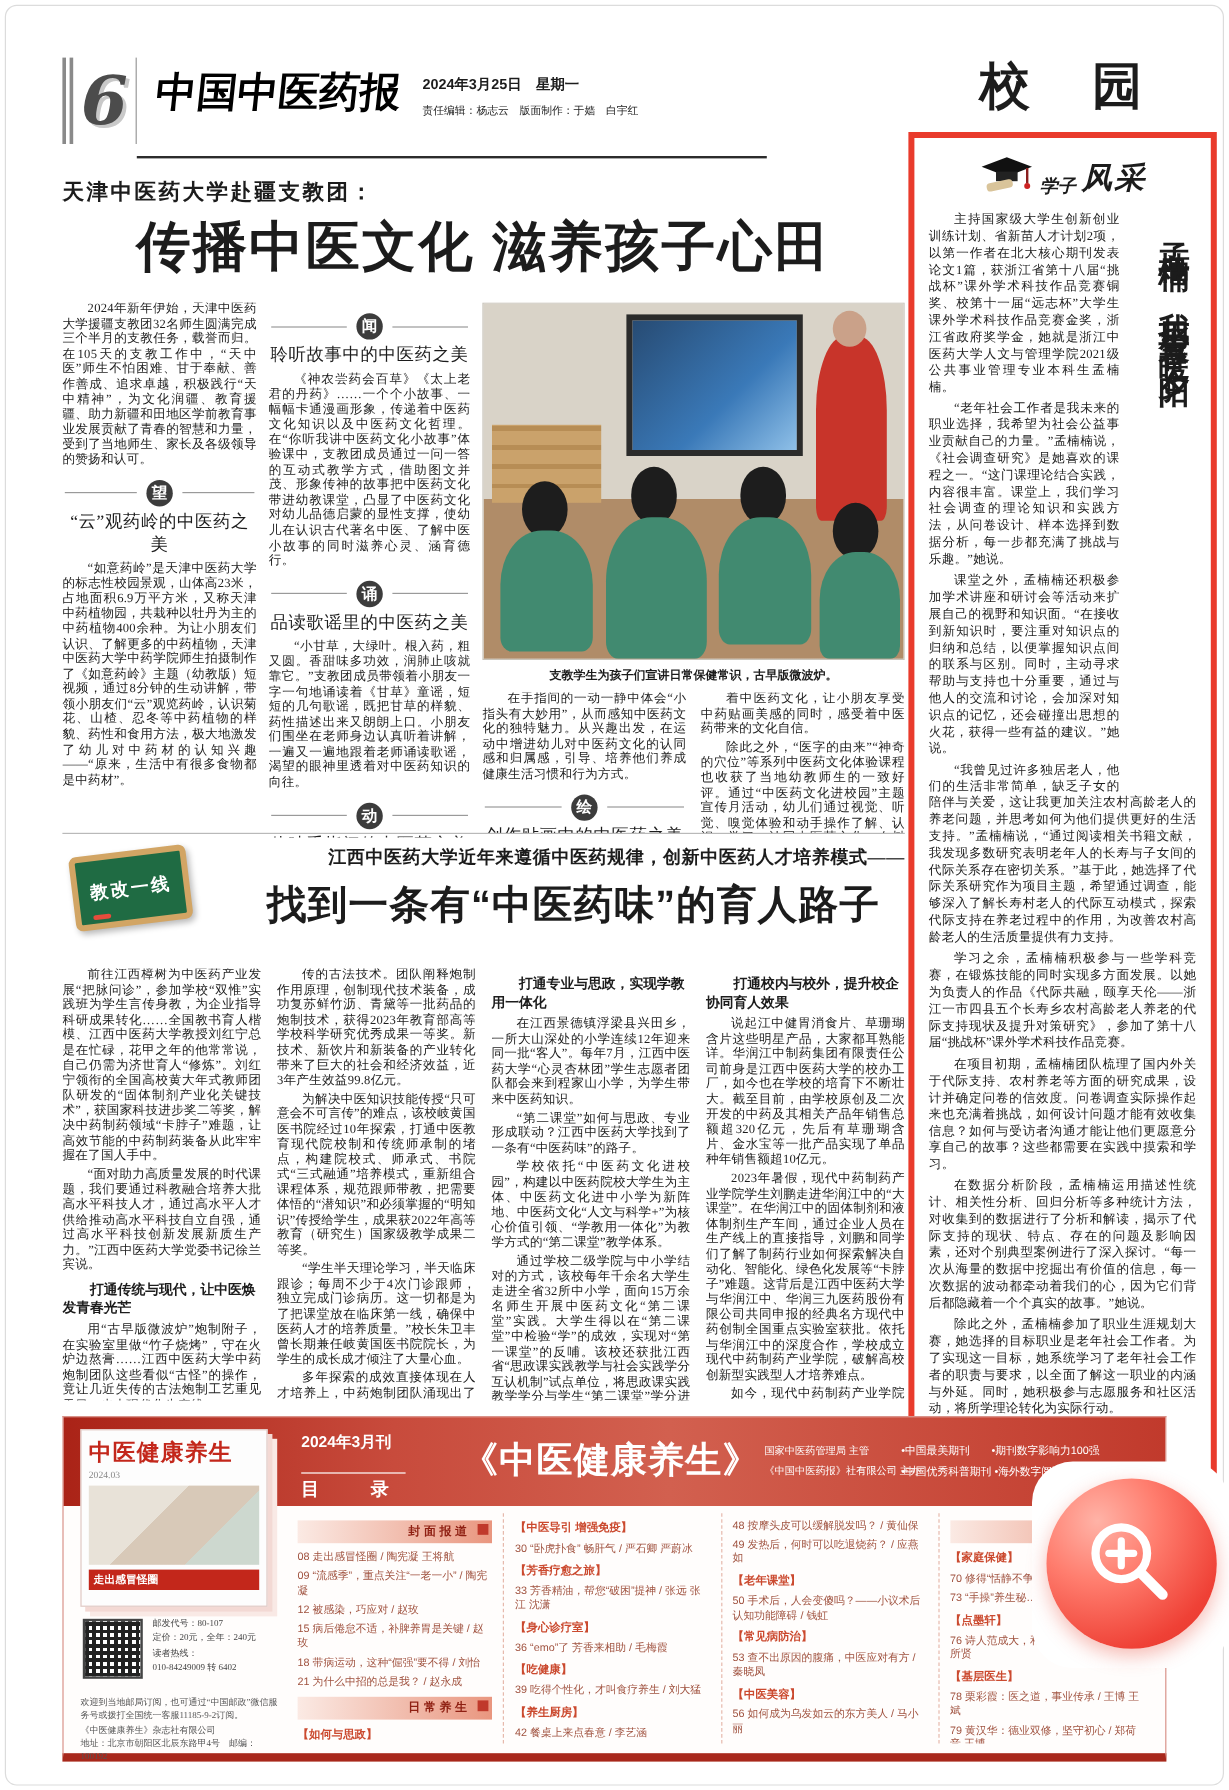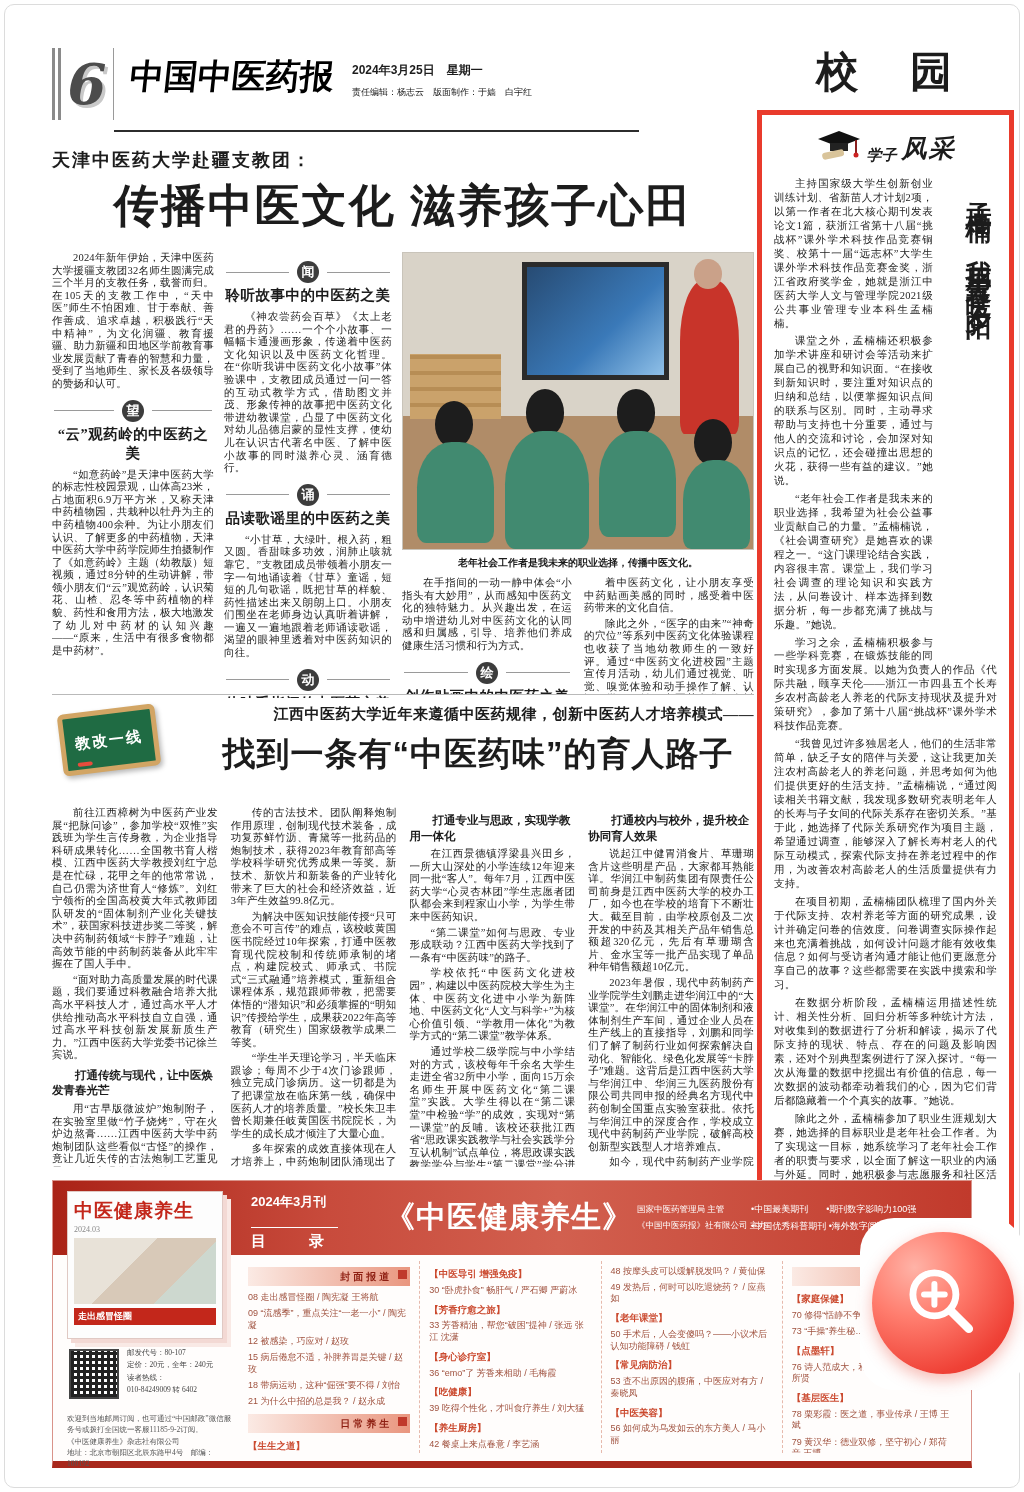--- a/index.html
+++ b/index.html
@@ -24,21 +24,21 @@
   .headline{margin:4px 0 0;text-align:center;font:900 45px "Liberation Sans","DejaVu Sans",sans-serif;letter-spacing:2px;white-space:nowrap}
   .cols{display:flex;gap:10px;margin-top:16px;height:446px;overflow:hidden}
   .ncol{min-width:0}
   .c1{width:162px;flex:none}.c2{width:168px;flex:none}
   .rcol{width:352px;flex:none}
   .para{margin:0 0 3px;text-indent:2em;text-align:justify;font-size:10.5px;line-height:1.2;letter-spacing:.2px}
   .secmark{display:flex;align-items:center;margin:9px 2px 3px}
   .secmark::before,.secmark::after{content:"";flex:1;border-top:1px solid #9a9a9a}
   .seccircle{width:22px;height:22px;border-radius:50%;background:#3c3c3c;color:#fff;font:700 13px "Liberation Sans",sans-serif;
              display:flex;align-items:center;justify-content:center;margin:0 8px}
-  .sectitle2{margin:2px 0 6px;text-align:center;font-size:14.5px;font-weight:700;letter-spacing:.5px}
+  .sectitle2{margin:2px 0 6px;text-align:center;font-size:14.5px;font-weight:400;letter-spacing:.5px}
   .photo{position:relative;height:298px;background:linear-gradient(#d9d3c8 0 55%,#b08c68 55% 100%);overflow:hidden;border:1px solid #c9c4ba}
   .ph-screen{position:absolute;left:34%;top:3%;width:42%;height:40%;background:linear-gradient(135deg,#274b73,#3a79b8 60%,#8fc0e8);border:5px solid #2b2b2b}
   .ph-teacher{position:absolute;right:4%;top:9%;width:17%;height:52%;background:#c8342a;border-radius:40% 40% 8% 8%}
   .ph-thead{position:absolute;right:9%;top:2%;width:8%;height:10%;background:#caa189;border-radius:50%}
   .ph-shelf{position:absolute;left:2%;top:34%;width:26%;height:22%;background:repeating-linear-gradient(0deg,#caa26b 0 12px,#b78d55 12px 16px)}
   .ph-kid{position:absolute;background:#418a70;border-radius:45% 45% 12% 12%}
   .k1{left:4%;bottom:2%;width:22%;height:34%}.k2{left:29%;bottom:0;width:24%;height:40%}
   .k3{left:56%;bottom:4%;width:22%;height:36%}.k4{left:80%;bottom:0;width:19%;height:30%}
   .ph-hd{position:absolute;width:11%;height:16%;background:#1d1d1d;border-radius:50%}
   .h1{left:9%;bottom:34%}.h2{left:35%;bottom:38%}.h3{left:61%;bottom:38%}.h4{left:83%;bottom:28%}
@@ -158,21 +158,21 @@
           <div class="ph-shelf"></div>
           <div class="ph-hd h1"></div>
           <div class="ph-hd h2"></div>
           <div class="ph-hd h3"></div>
           <div class="ph-hd h4"></div>
           <div class="ph-kid k1"></div>
           <div class="ph-kid k2"></div>
           <div class="ph-kid k3"></div>
           <div class="ph-kid k4"></div>
         </div>
-        <div class="caption">老年社会工作者是我未来的职业选择，传播中医文化。</div>
+        <div class="caption">支教学生为孩子们宣讲日常保健常识，古早版微波炉。</div>
         <div class="subcols">
           <div class="ncol">
             <p class="para">在手指间的一动一静中体会“小指头有大妙用”，从而感知中医药文化的独特魅力。从兴趣出发，在运动中增进幼儿对中医药文化的认同感和归属感，引导、培养他们养成健康生活习惯和行为方式。</p>
             <div class="secmark">
                 <span class="seccircle">绘</span>
               </div>
             <h3 class="sectitle2">创作贴画中的中医药之美</h3>
 
           </div>
           <div class="ncol">
@@ -235,24 +235,24 @@
         <circle cx="40" cy="26" r="2.5" fill="#c22"></circle>
         <rect x="6" y="22" width="22" height="7" rx="3" fill="#d9c49a" transform="rotate(-12 17 25)"></rect>
       </svg>
       <span class="b1">学子</span>
       <span class="b2">风采</span>
     </div>
     <div class="sbbody">
       <div class="vtitle">孟楠楠：我用青春暖『夕阳』</div>
       <div>
           <p class="para sp">主持国家级大学生创新创业训练计划、省新苗人才计划2项，以第一作者在北大核心期刊发表论文1篇，获浙江省第十八届“挑战杯”课外学术科技作品竞赛铜奖、校第十一届“远志杯”大学生课外学术科技作品竞赛金奖，浙江省政府奖学金，她就是浙江中医药大学人文与管理学院2021级公共事业管理专业本科生孟楠楠。</p>
+          <p class="para sp">“老年社会工作者是我未来的职业选择，我希望为社会公益事业贡献自己的力量。”孟楠楠说，《社会调查研究》是她喜欢的课程之一。“这门课理论结合实践，内容很丰富。课堂上，我们学习社会调查的理论知识和实践方法，从问卷设计、样本选择到数据分析，每一步都充满了挑战与乐趣。”她说。</p>
           <p class="para sp">课堂之外，孟楠楠还积极参加学术讲座和研讨会等活动来扩展自己的视野和知识面。“在接收到新知识时，要注重对知识点的归纳和总结，以便掌握知识点间的联系与区别。同时，主动寻求帮助与支持也十分重要，通过与他人的交流和讨论，会加深对知识点的记忆，还会碰撞出思想的火花，获得一些有益的建议。”她说。</p>
-          <p class="para sp">“老年社会工作者是我未来的职业选择，我希望为社会公益事业贡献自己的力量。”孟楠楠说，《社会调查研究》是她喜欢的课程之一。“这门课理论结合实践，内容很丰富。课堂上，我们学习社会调查的理论知识和实践方法，从问卷设计、样本选择到数据分析，每一步都充满了挑战与乐趣。”她说。</p>
+          <p class="para sp">“我曾见过许多独居老人，他们的生活非常简单，缺乏子女的陪伴与关爱，这让我更加关注农村高龄老人的养老问题，并思考如何为他们提供更好的生活支持。”孟楠楠说，“通过阅读相关书籍文献，我发现多数研究表明老年人的长寿与子女间的代际关系存在密切关系。”基于此，她选择了代际关系研究作为项目主题，希望通过调查，能够深入了解长寿村老人的代际互动模式，探索代际支持在养老过程中的作用，为改善农村高龄老人的生活质量提供有力支持。</p>
           <p class="para sp">学习之余，孟楠楠积极参与一些学科竞赛，在锻炼技能的同时实现多方面发展。以她为负责人的作品《代际共融，颐享天伦——浙江一市四县五个长寿乡农村高龄老人养老的代际支持现状及提升对策研究》，参加了第十八届“挑战杯”课外学术科技作品竞赛。</p>
-          <p class="para sp">“我曾见过许多独居老人，他们的生活非常简单，缺乏子女的陪伴与关爱，这让我更加关注农村高龄老人的养老问题，并思考如何为他们提供更好的生活支持。”孟楠楠说，“通过阅读相关书籍文献，我发现多数研究表明老年人的长寿与子女间的代际关系存在密切关系。”基于此，她选择了代际关系研究作为项目主题，希望通过调查，能够深入了解长寿村老人的代际互动模式，探索代际支持在养老过程中的作用，为改善农村高龄老人的生活质量提供有力支持。</p>
           <p class="para sp">在项目初期，孟楠楠团队梳理了国内外关于代际支持、农村养老等方面的研究成果，设计并确定问卷的信效度。问卷调查实际操作起来也充满着挑战，如何设计问题才能有效收集信息？如何与受访者沟通才能让他们更愿意分享自己的故事？这些都需要在实践中摸索和学习。</p>
           <p class="para sp">在数据分析阶段，孟楠楠运用描述性统计、相关性分析、回归分析等多种统计方法，对收集到的数据进行了分析和解读，揭示了代际支持的现状、特点、存在的问题及影响因素，还对个别典型案例进行了深入探讨。“每一次从海量的数据中挖掘出有价值的信息，每一次数据的波动都牵动着我们的心，因为它们背后都隐藏着一个个真实的故事。”她说。</p>
           <p class="para sp">除此之外，孟楠楠参加了职业生涯规划大赛，她选择的目标职业是老年社会工作者。为了实现这一目标，她系统学习了老年社会工作者的职责与要求，以全面了解这一职业的内涵与外延。同时，她积极参与志愿服务和社区活动，将所学理论转化为实际行动。</p>
         </div>
 
     </div>
   </aside>
 
   <section class="toc">
     <div class="band">
@@ -291,21 +291,21 @@
     <div class="tcols">
       <div class="tcol">
           <div class="ti lbl">封面报道</div>
           <div class="ti ent">08 走出感冒怪圈 / 陶宪凝 王将航</div>
           <div class="ti ent">09 “流感季”，重点关注“一老一小” / 陶宪凝</div>
           <div class="ti ent">12 被感染，巧应对 / 赵玫</div>
           <div class="ti ent">15 病后倦怠不适，补脾养胃是关键 / 赵玫</div>
           <div class="ti ent">18 带病运动，这种“倔强”要不得 / 刘怡</div>
           <div class="ti ent">21 为什么中招的总是我？ / 赵永成</div>
           <div class="ti lbl">日常养生</div>
-          <div class="ti cat">【生生之道】</div>
+          <div class="ti cat">【如何与思政】</div>
         </div>
       <div class="tcol">
           <div class="ti cat">【中医导引 增强免疫】</div>
           <div class="ti ent">30 “卧虎扑食” 畅肝气 / 严石卿 严蔚冰</div>
           <div class="ti cat">【芳香疗愈之旅】</div>
           <div class="ti ent">33 芳香精油，帮您“破困”提神 / 张远 张江 沈潇</div>
           <div class="ti cat">【身心诊疗室】</div>
           <div class="ti ent">36 “emo”了 芳香来相助 / 毛梅霞</div>
           <div class="ti cat">【吃健康】</div>
           <div class="ti ent">39 吃得个性化，才叫食疗养生 / 刘大猛</div>

